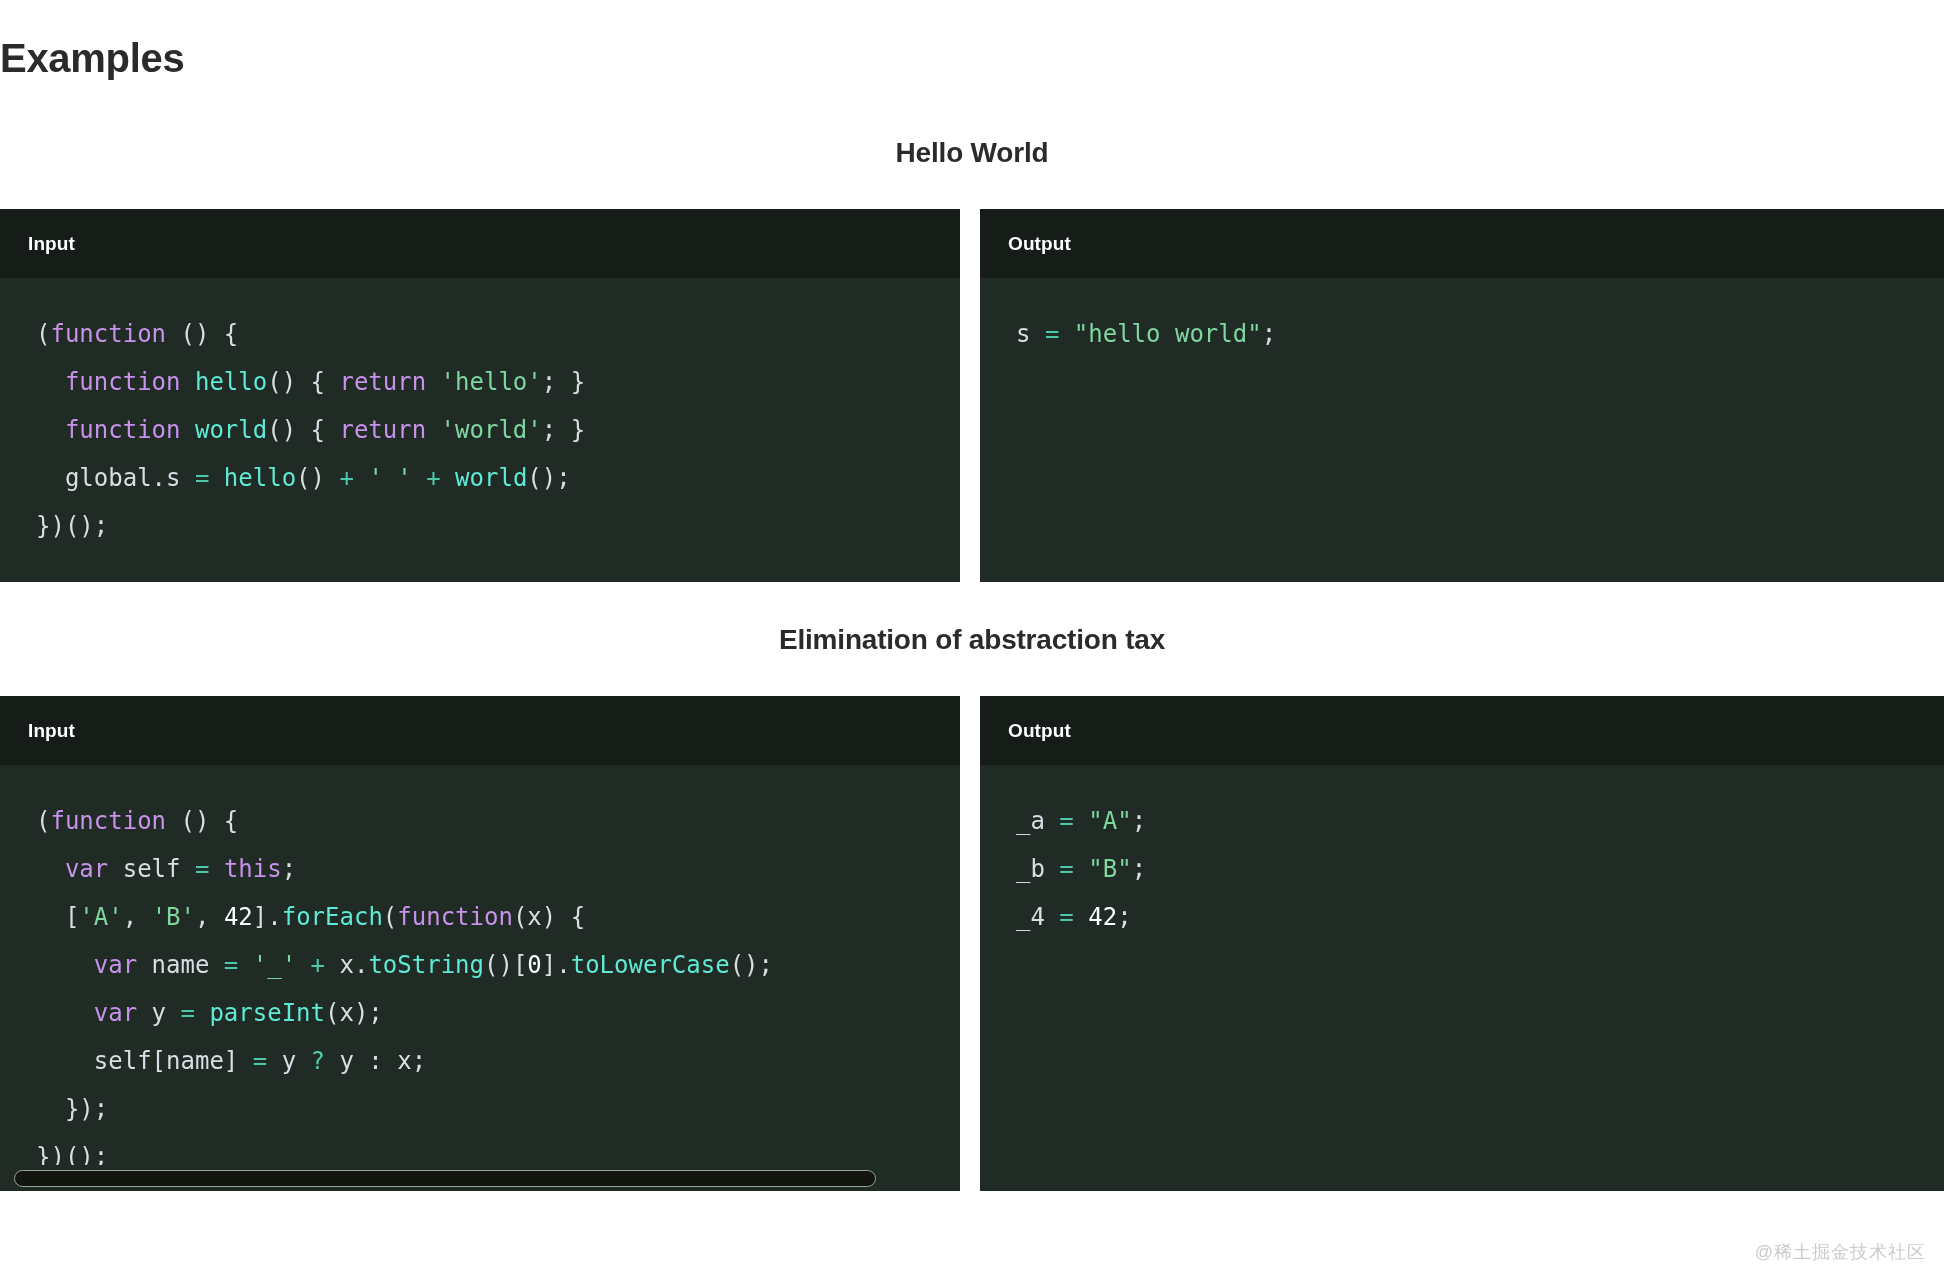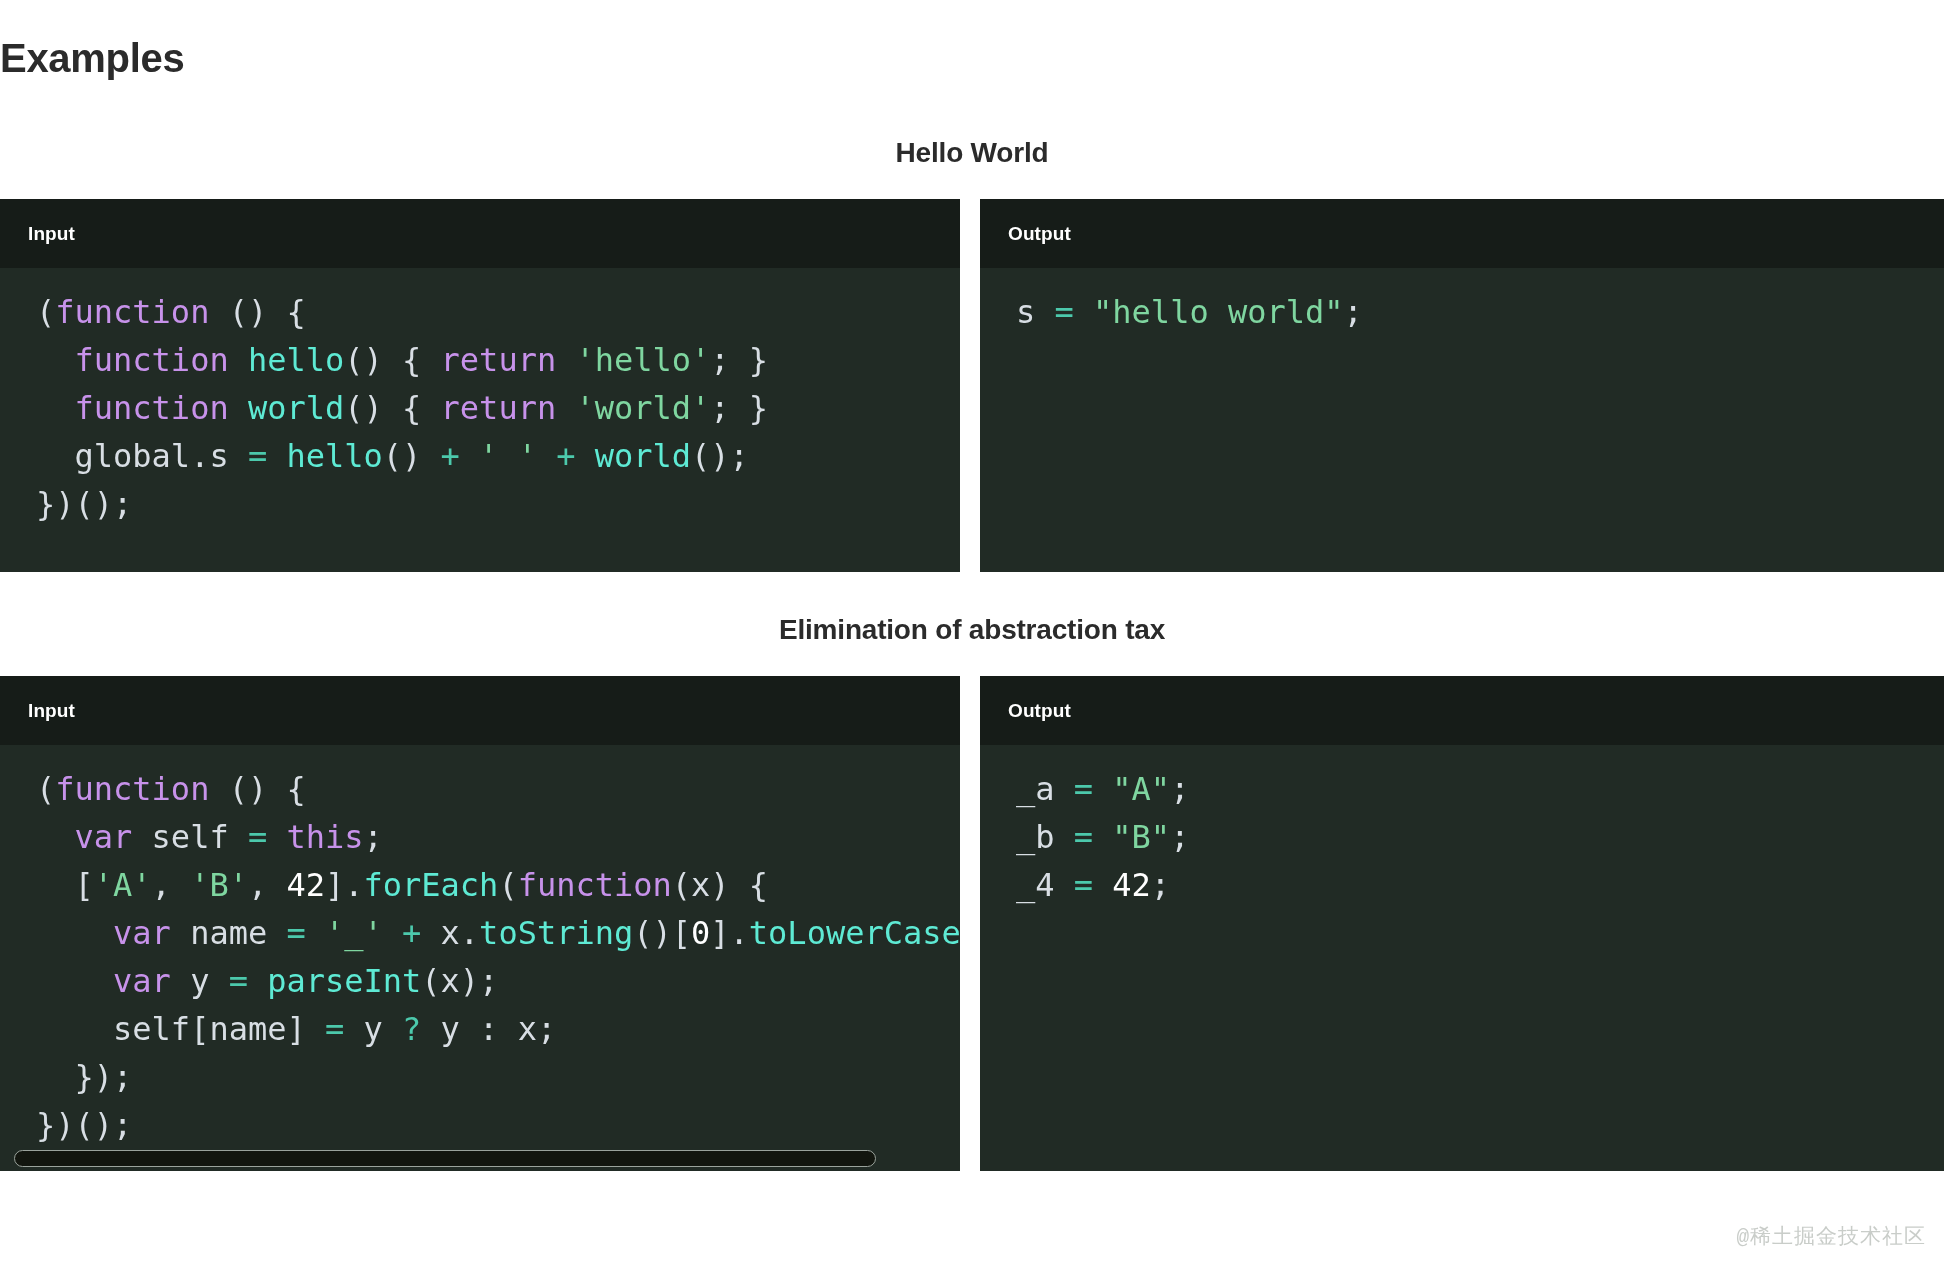--- a/index.html
+++ b/index.html
@@ -32,21 +32,21 @@
     margin: 8px;
     letter-spacing: -0.2px;
   }
 
   .section-title.first { padding-top: 48px; }
   .section-title.second { padding-top: 34px; }
 
   .panel-row {
     display: flex;
     gap: 20px;
-    margin-top: 30px;
+    margin-top: 40px;
   }
 
   .panel {
     background: #212b25;
     position: relative;
     overflow: hidden;
   }
   .panel.left  { width: 960px; }
   .panel.right { width: 964px; }
 
@@ -60,24 +60,24 @@
   }
   .panel-header .label {
     color: #ffffff;
     font-size: 19px;
     font-weight: bold;
     letter-spacing: 0.1px;
   }
 
   .code {
     font-family: "DejaVu Sans Mono", "Liberation Mono", monospace;
-    font-size: 32px;
+    font-size: 24px;
     line-height: 48px;
     color: #d8dee4;
-    padding: 20px 0 0 36px;
+    padding: 32px 0 0 36px;
     white-space: pre;
     overflow: hidden;
     box-sizing: border-box;
   }
 
   .row1 .panel { height: 373px; }
   .row1 .code  { height: 304px; }
 
   .row2 .panel { height: 495px; }
   .row2 .code  { height: 426px; }
@@ -106,24 +106,24 @@
     height: 17px;
     background: #12160f;
     border: 1px solid #9aa39c;
     border-radius: 9px;
     box-sizing: border-box;
   }
 
   .watermark {
     position: absolute;
     right: 18px;
-    bottom: 18px;
-    font-size: 21px;
+    bottom: 4px;
+    font-size: 18px;
     color: #c9cdc9;
-    font-family: Liberation Mono, monospace;
+    font-family: Liberation Sans, sans-serif;
     letter-spacing: 1px;
   }
 </style>
 </head>
 <body>
 
 <h1 class="page-title">Examples</h1>
 
 <h2 class="section-title first">Hello World</h2>
 

